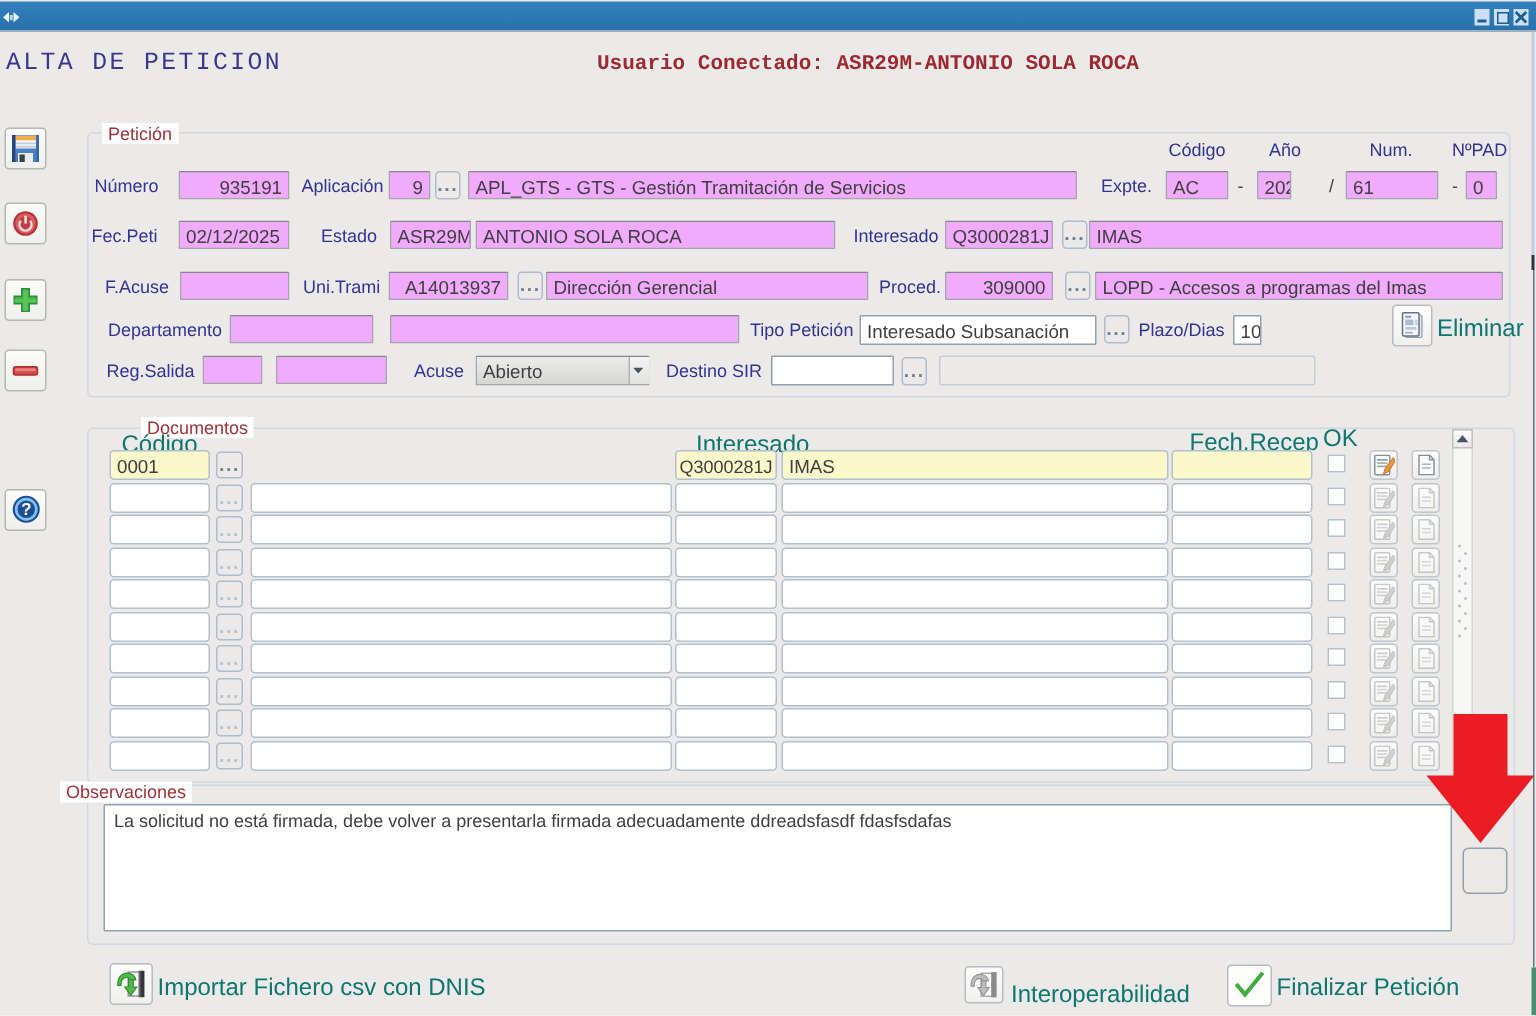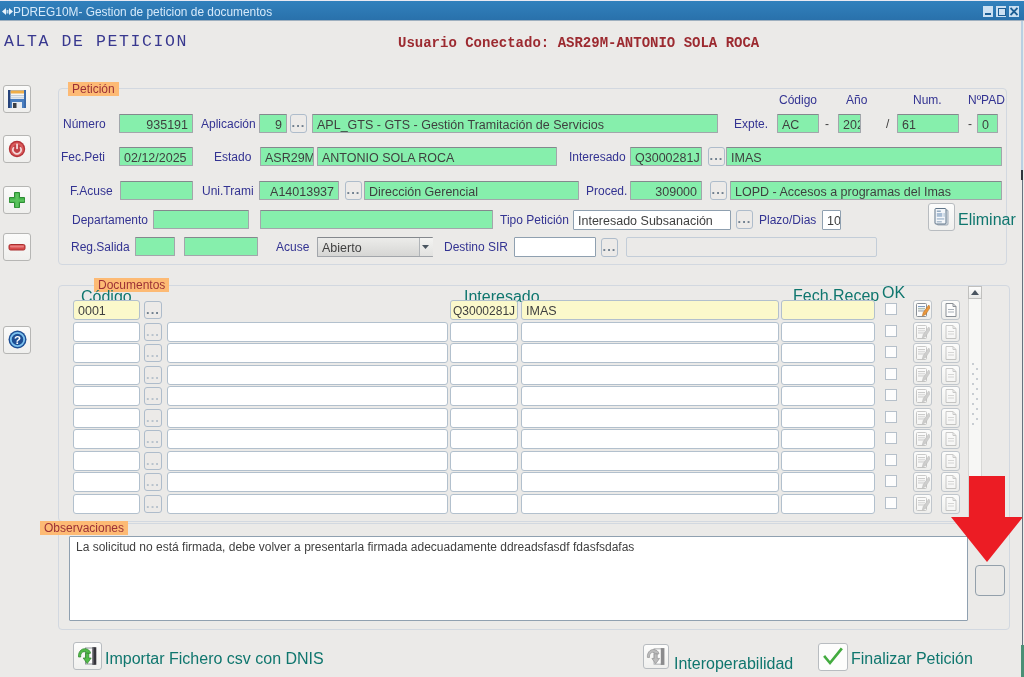--- a/index.html
+++ b/index.html
@@ -2,50 +2,49 @@
 <html><head>
 <meta charset="utf-8">
 <style>
 html,body{margin:0;padding:0;}
 #app{position:relative;width:1024px;height:677px;background:#ebeae8;overflow:hidden;
   font-family:"Liberation Sans",sans-serif;font-size:13px;}
 .abs{position:absolute;}
 .lbl{position:absolute;color:#333392;font-size:12px;white-space:nowrap;}
 .rlbl{position:absolute;color:#0f766e;font-size:16px;white-space:nowrap;}
 .f{position:absolute;box-sizing:border-box;font-size:12.5px;color:#3f3f3f;white-space:nowrap;overflow:hidden;}
-.gray{background:#86efac;border:1px solid #a2a6ab;border-top-color:#84888d;border-radius:1px;padding:3px 4px 0 4px;}
+.gray{background:#f0abfc;border:1px solid #a2a6ab;border-top-color:#84888d;border-radius:1px;padding:3px 4px 0 4px;}
 .white{background:#fff;border:1px solid #8fa0b0;border-radius:1px;padding:3px 4px 0 4px;}
 .cell{background:#fff;border:1px solid #b2c0cd;border-radius:3px;padding:3px 4px 0 4px;}
 .ycell{background:#fbf9cb;border:1px solid #b2c0cd;border-radius:3px;padding:3px 4px 0 4px;}
 .dots{position:absolute;box-sizing:border-box;background:#eceae8;border:1px solid #aebccb;border-radius:3px;
   color:#707f8e;font-weight:bold;text-align:center;line-height:15px;font-size:13px;letter-spacing:1px;}
 .rt{text-align:right;}
 .frame{position:absolute;border:1px solid #d2d8e0;border-radius:4px;}
-.flab{position:absolute;background:#fdba74;color:#9c3136;font-size:12px;padding:0 4px;white-space:nowrap;}
+.flab{position:absolute;background:#ffffff;color:#9c3136;font-size:12px;padding:0 4px;white-space:nowrap;}
 .tbtn{position:absolute;box-sizing:border-box;width:28px;height:28px;border:1px solid #b6b6b4;border-radius:3px;
   background:linear-gradient(#fbfbfa,#efefed);}
 .ibtn{position:absolute;box-sizing:border-box;border:1px solid #b8bcc0;border-radius:3px;
   background:linear-gradient(#fdfdfc,#f0f0ee);}
 .ckb{position:absolute;box-sizing:border-box;width:12px;height:12px;background:#fdfdfd;border:1px solid #b6c0ca;}
 .rowbtn{position:absolute;box-sizing:border-box;width:19px;height:20px;border:1px solid #c0c6cc;border-radius:3px;
   background:linear-gradient(#fcfcfb,#eeeeec);}
 </style>
 </head>
 <body>
 <div id="app">
 
 <div class="abs" style="left:0;top:0;width:1024px;height:20px;background:linear-gradient(#3181bd,#2970aa);border-top:1px solid #19486f;"></div>
 <div class="abs" style="left:0;top:0;width:1024px;height:1px;background:#e9e9f2;"></div>
 <div class="abs" style="left:0;top:20px;width:1024px;height:1px;background:#9fb0bf;"></div>
 <svg class="abs" style="left:2px;top:6px;" width="11" height="11" viewBox="0 0 11 11">
   <polygon points="0,5.5 4,2 4,9" fill="#e8f2fb"></polygon>
   <polygon points="11,5.5 7,2 7,9" fill="#e8f2fb"></polygon>
   <rect x="4.5" y="4" width="2" height="3.5" fill="#bcd7ee"></rect>
 </svg>
-<div class="abs" style="left:13px;top:4.5px;color:#d5e9fa;font-size:11.9px;">PDREG10M- Gestion de peticion de documentos</div>
 
 <div class="abs" style="left:983px;top:6px;width:10px;height:11px;background:#cbe0f2;"></div>
 <div class="abs" style="left:985px;top:13px;width:6px;height:2px;background:#1c5e94;"></div>
 <div class="abs" style="left:996px;top:6px;width:10px;height:11px;background:#cbe0f2;"></div>
 <div class="abs" style="left:997.5px;top:8px;width:6px;height:6px;border:1.5px solid #1c5e94;background:#cbe0f2;"></div>
 <div class="abs" style="left:1009px;top:6px;width:10px;height:11px;background:#cbe0f2;"></div>
 <svg class="abs" style="left:1010px;top:7px;" width="8" height="9" viewBox="0 0 8 9">
   <path d="M0.5,1 L7.5,8 M7.5,1 L0.5,8" stroke="#1c5e94" stroke-width="1.8"></path>
 </svg>
 

